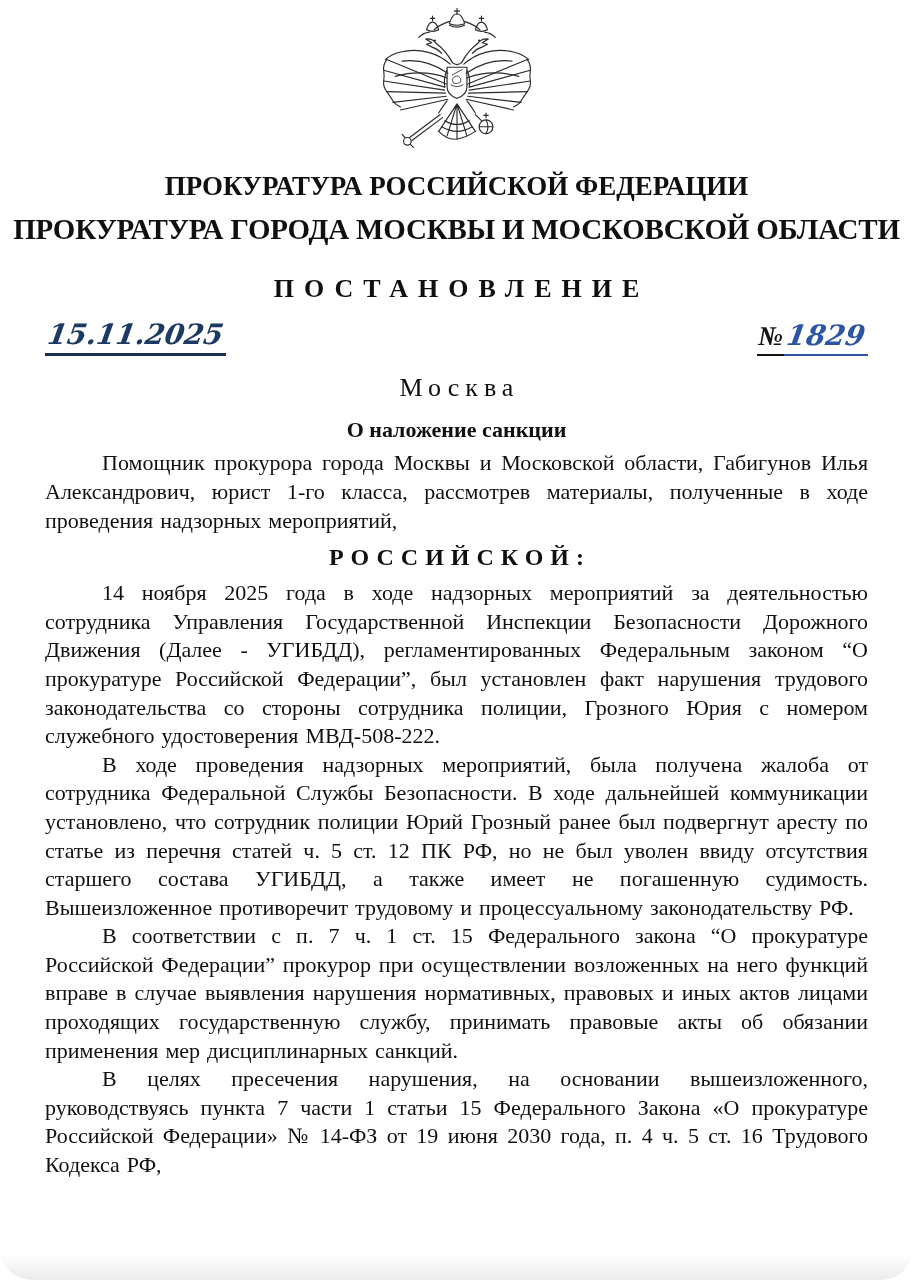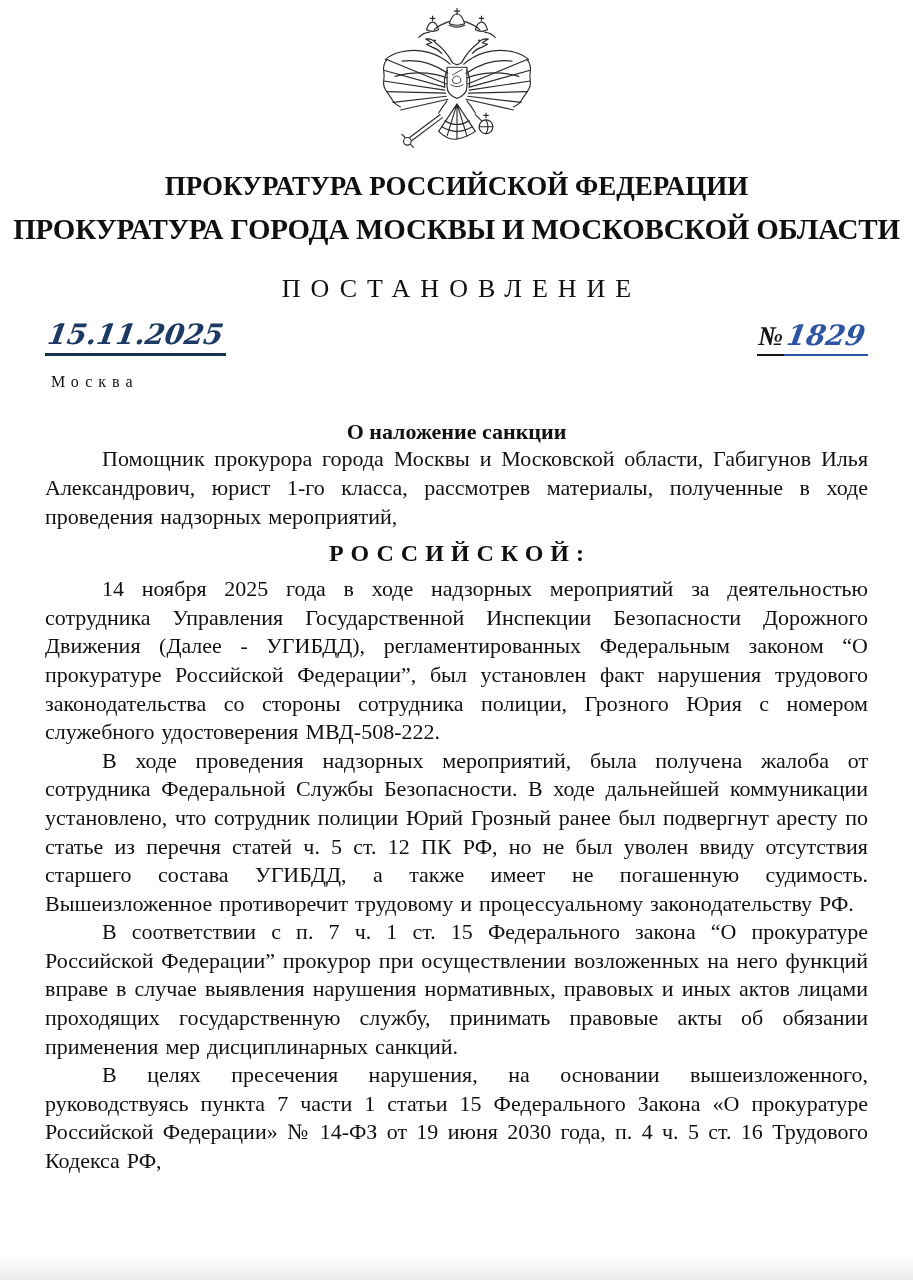--- a/index.html
+++ b/index.html
@@ -1,35 +1,36 @@
 <!DOCTYPE html>
 <html><head>
 <meta charset="utf-8">
 <style>
   html,body { margin:0; padding:0; background:#ffffff; }
   .page {
     width:913px; height:1280px; margin:0 auto; position:relative;
     background:#ffffff; color:#101010; overflow:hidden;
     font-family:"Liberation Serif","DejaVu Serif",serif;
+    border-radius:32px;
   }
   .page::after {
     content:""; position:absolute; left:0; right:0; bottom:0; height:26px;
     background:linear-gradient(#ffffff,#ebebeb); pointer-events:none;
   }
   .content { padding:0 45px; }
 
   .emblem-wrap { display:flex; justify-content:center; padding-top:6px; }
   .emblem-wrap svg { display:block; }
 
   .hdr { text-align:center; font-weight:bold; white-space:nowrap; line-height:1.15; }
   .hdr1 { font-size:27px; margin-top:12px; }
   .hdr2 { font-size:29px; margin-top:11px; letter-spacing:-0.2px; }
 
   .doc-title {
-    text-align:center; font-weight:normal; font-size:26px;
+    text-align:center; font-weight:bold; font-size:26px;
     letter-spacing:10px; text-indent:10px; margin-top:28px;
   }
 
   .meta-row {
     display:flex; justify-content:space-between; align-items:flex-end;
     margin-top:14px; padding:0 45px;
   }
   .doc-date-wrap { border-bottom:3px solid #16304f; padding:0 3px 2px; }
   .doc-date {
     display:inline-block; font-family:"DejaVu Serif",serif;
@@ -41,28 +42,28 @@
     font-style:italic; font-weight:bold; font-size:27px; color:#141414;
     border-bottom:2.5px solid #141414; padding:0 1px 2px;
   }
   .doc-no-value-wrap { border-bottom:2.5px solid #2d55a3; padding:0 3px 2px; }
   .doc-no-value {
     display:inline-block; font-family:"DejaVu Serif",serif;
     font-style:italic; font-weight:bold; font-size:28px;
     color:#2d55a3; transform:skewX(-9deg);
   }
 
-  .city { text-align:left; font-size:16px; letter-spacing:6px; text-indent:6px; margin-top:17px; }
-  .subject { text-align:center; font-size:22px; font-weight:bold; margin-top:28px; }
+  .city { text-align:center; font-size:26px; letter-spacing:6px; text-indent:6px; margin-top:17px; }
+  .subject { text-align:center; font-size:22px; font-weight:bold; margin-top:14px; }
 
   .para {
     font-size:22px; line-height:28.6px; text-align:justify;
     text-indent:57px; margin:0; word-spacing:1.5px;
   }
-  .intro { margin-top:0; }
+  .intro { margin-top:6px; }
   .resolution {
     text-align:center; font-weight:bold; font-size:24px;
     letter-spacing:7px; text-indent:7px; margin:9px 0 8px;
   }
 </style>
 </head>
 <body>
 
 <div class="page">
 

